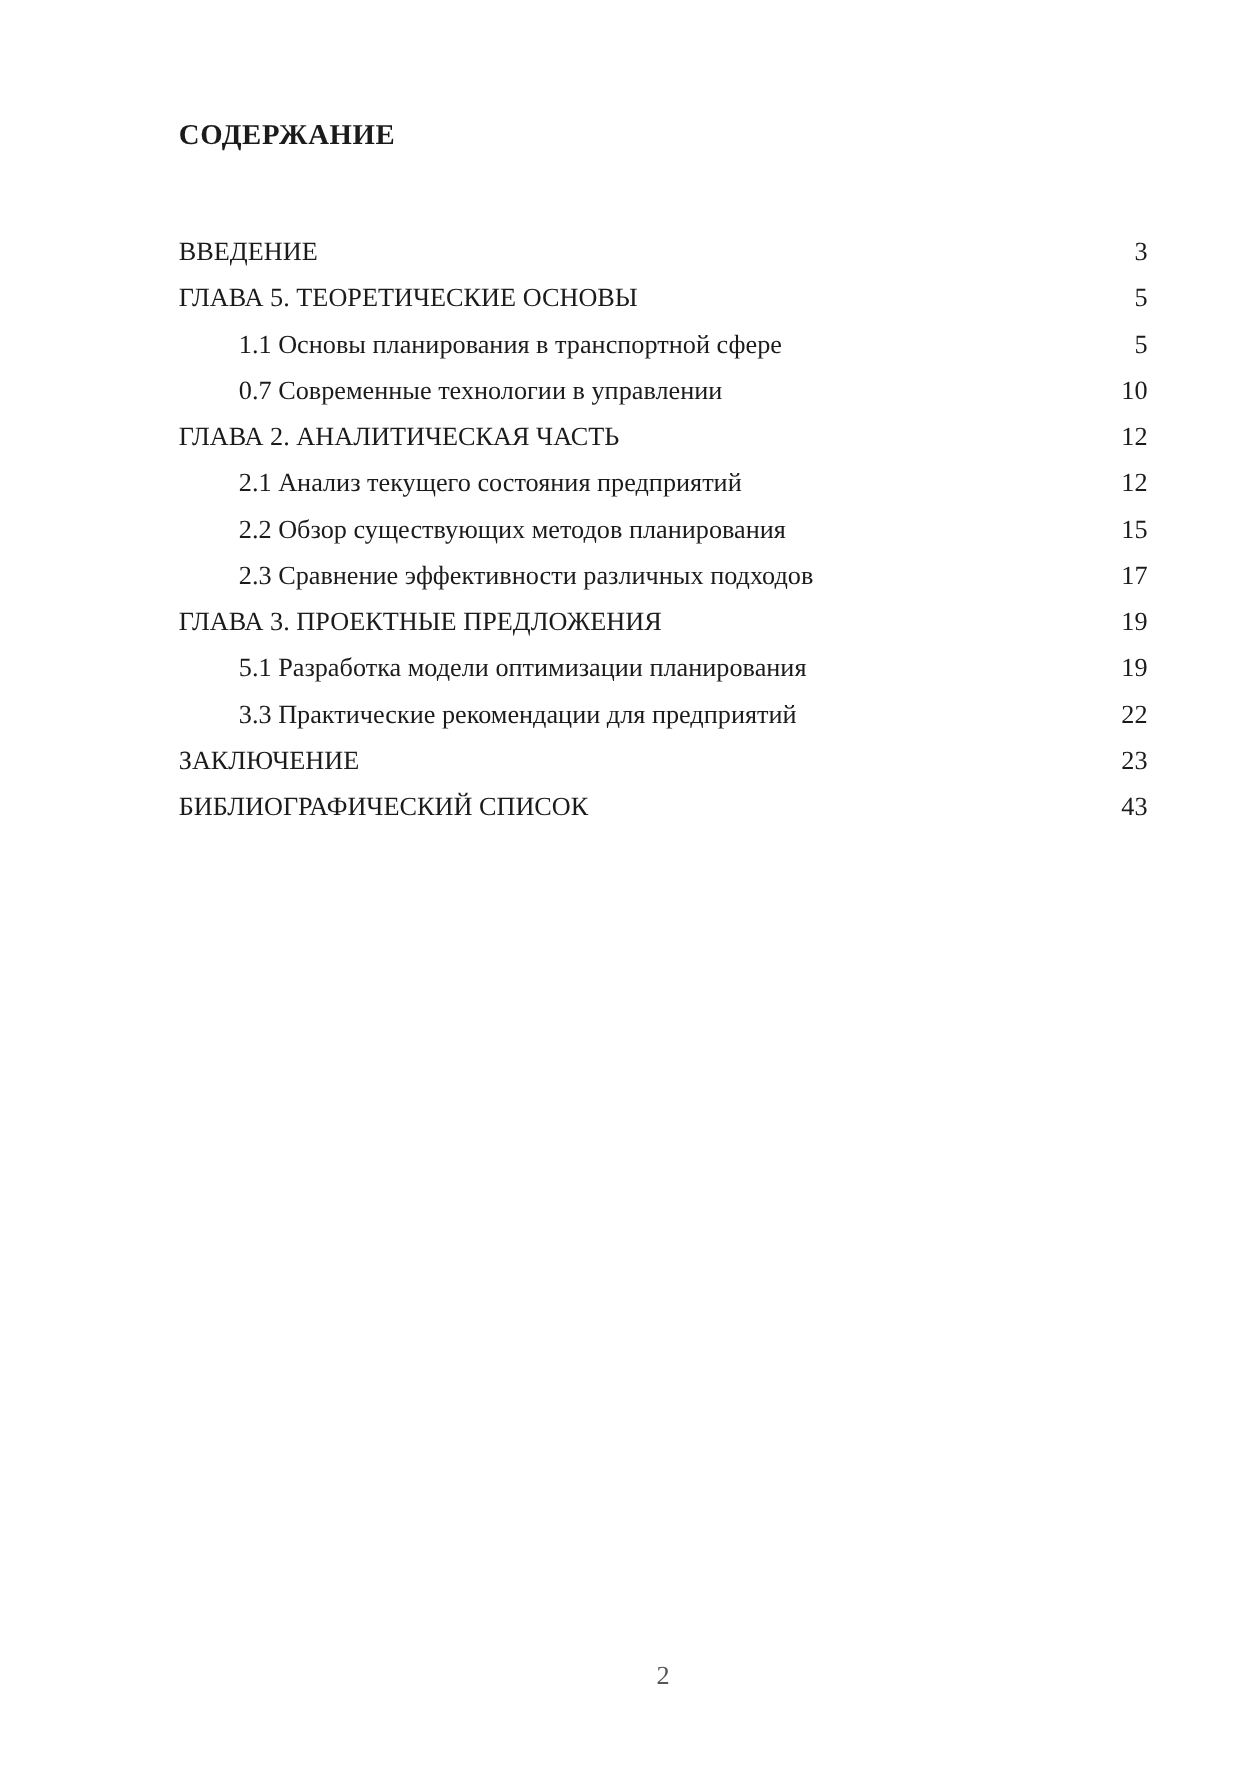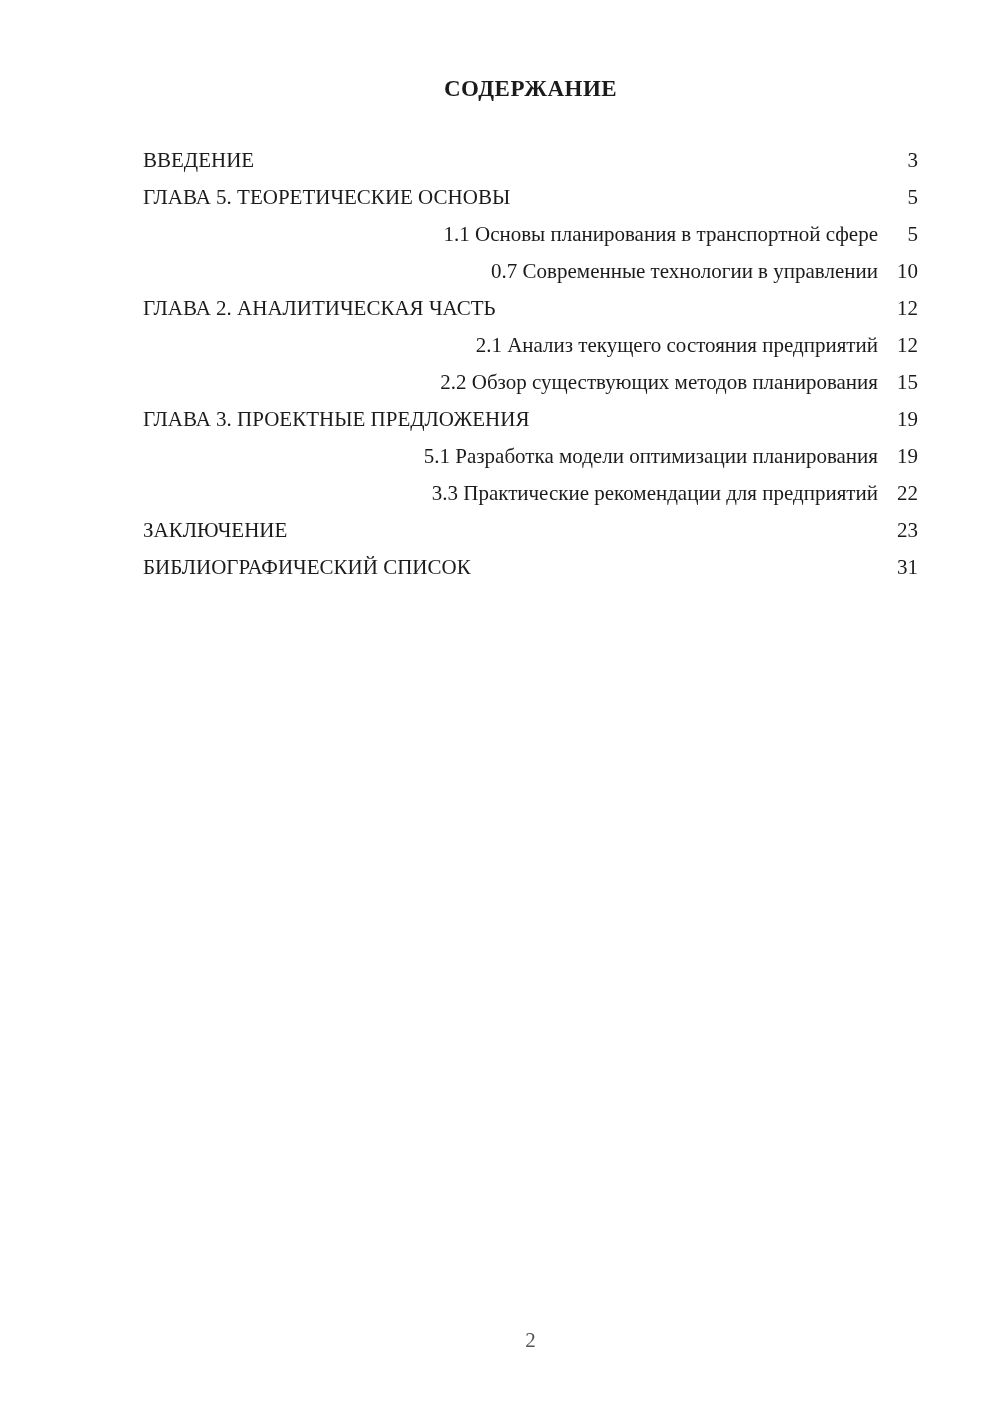--- a/index.html
+++ b/index.html
@@ -16,40 +16,39 @@
     overflow: hidden;
   }
   .page {
     position: relative;
     width: 1000px;
     height: 1414px;
     background: #ffffff;
   }
   .doc-title {
     margin: 0 82px 0 143px;
-    padding-top: 76px;
-    text-align: center;
+    padding-top: 95px;
+    text-align: left;
     font-size: 23px;
     font-weight: bold;
     letter-spacing: 0.5px;
   }
   .toc-list {
-    margin: 40px 82px 0 143px;
+    margin: 62px 82px 0 143px;
   }
   .toc-row {
     display: flex;
     align-items: baseline;
     height: 37px;
     line-height: 37px;
     font-size: 21px;
     white-space: nowrap;
   }
   .toc-row.indent .toc-label {
     padding-left: 48px;
-    text-align: right;
   }
   .toc-label {
     flex: 1 1 auto;
     overflow: hidden;
   }
   .toc-page {
     flex: 0 0 auto;
     text-align: right;
     min-width: 40px;
   }
@@ -92,37 +91,41 @@
         <span class="toc-page">12</span>
       </div>
       <div class="toc-row indent">
         <span class="toc-label">2.1 Анализ текущего состояния предприятий</span>
         <span class="toc-page">12</span>
       </div>
       <div class="toc-row indent">
         <span class="toc-label">2.2 Обзор существующих методов планирования</span>
         <span class="toc-page">15</span>
       </div>
+      <div class="toc-row indent">
+        <span class="toc-label">2.3 Сравнение эффективности различных подходов</span>
+        <span class="toc-page">17</span>
+      </div>
       <div class="toc-row">
         <span class="toc-label">ГЛАВА 3. ПРОЕКТНЫЕ ПРЕДЛОЖЕНИЯ</span>
         <span class="toc-page">19</span>
       </div>
       <div class="toc-row indent">
         <span class="toc-label">5.1 Разработка модели оптимизации планирования</span>
         <span class="toc-page">19</span>
       </div>
       <div class="toc-row indent">
         <span class="toc-label">3.3 Практические рекомендации для предприятий</span>
         <span class="toc-page">22</span>
       </div>
       <div class="toc-row">
         <span class="toc-label">ЗАКЛЮЧЕНИЕ</span>
         <span class="toc-page">23</span>
       </div>
       <div class="toc-row">
         <span class="toc-label">БИБЛИОГРАФИЧЕСКИЙ СПИСОК</span>
-        <span class="toc-page">31</span>
+        <span class="toc-page">43</span>
       </div>
     </div>
 
   <div class="footer-page-number">2</div>
 
 </div>
 
 </body></html>

